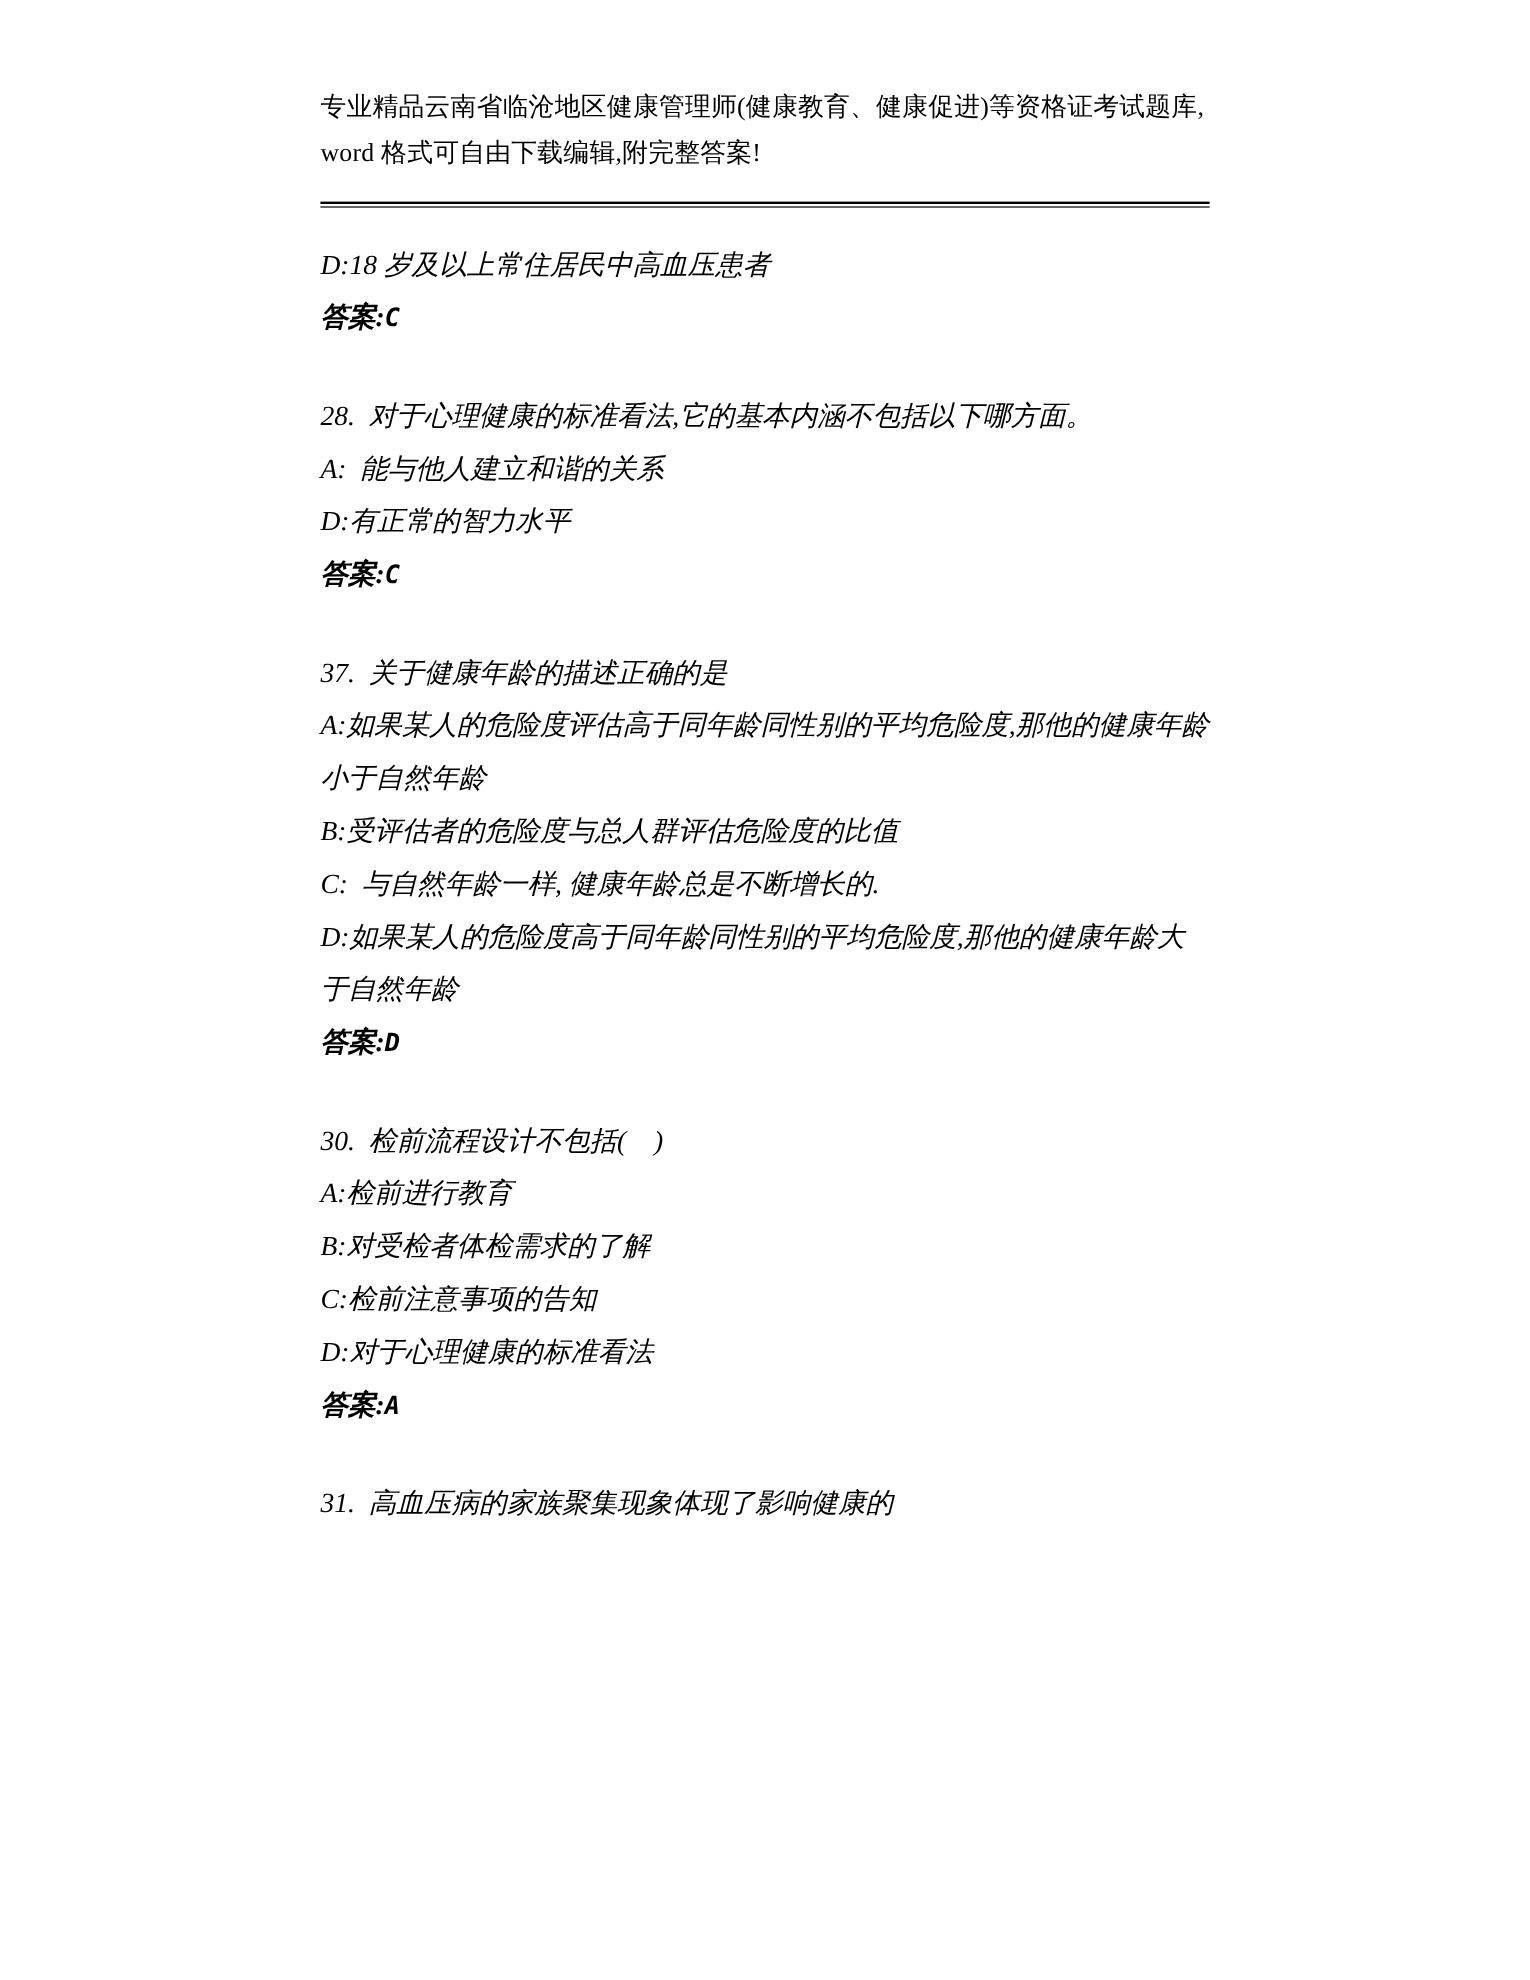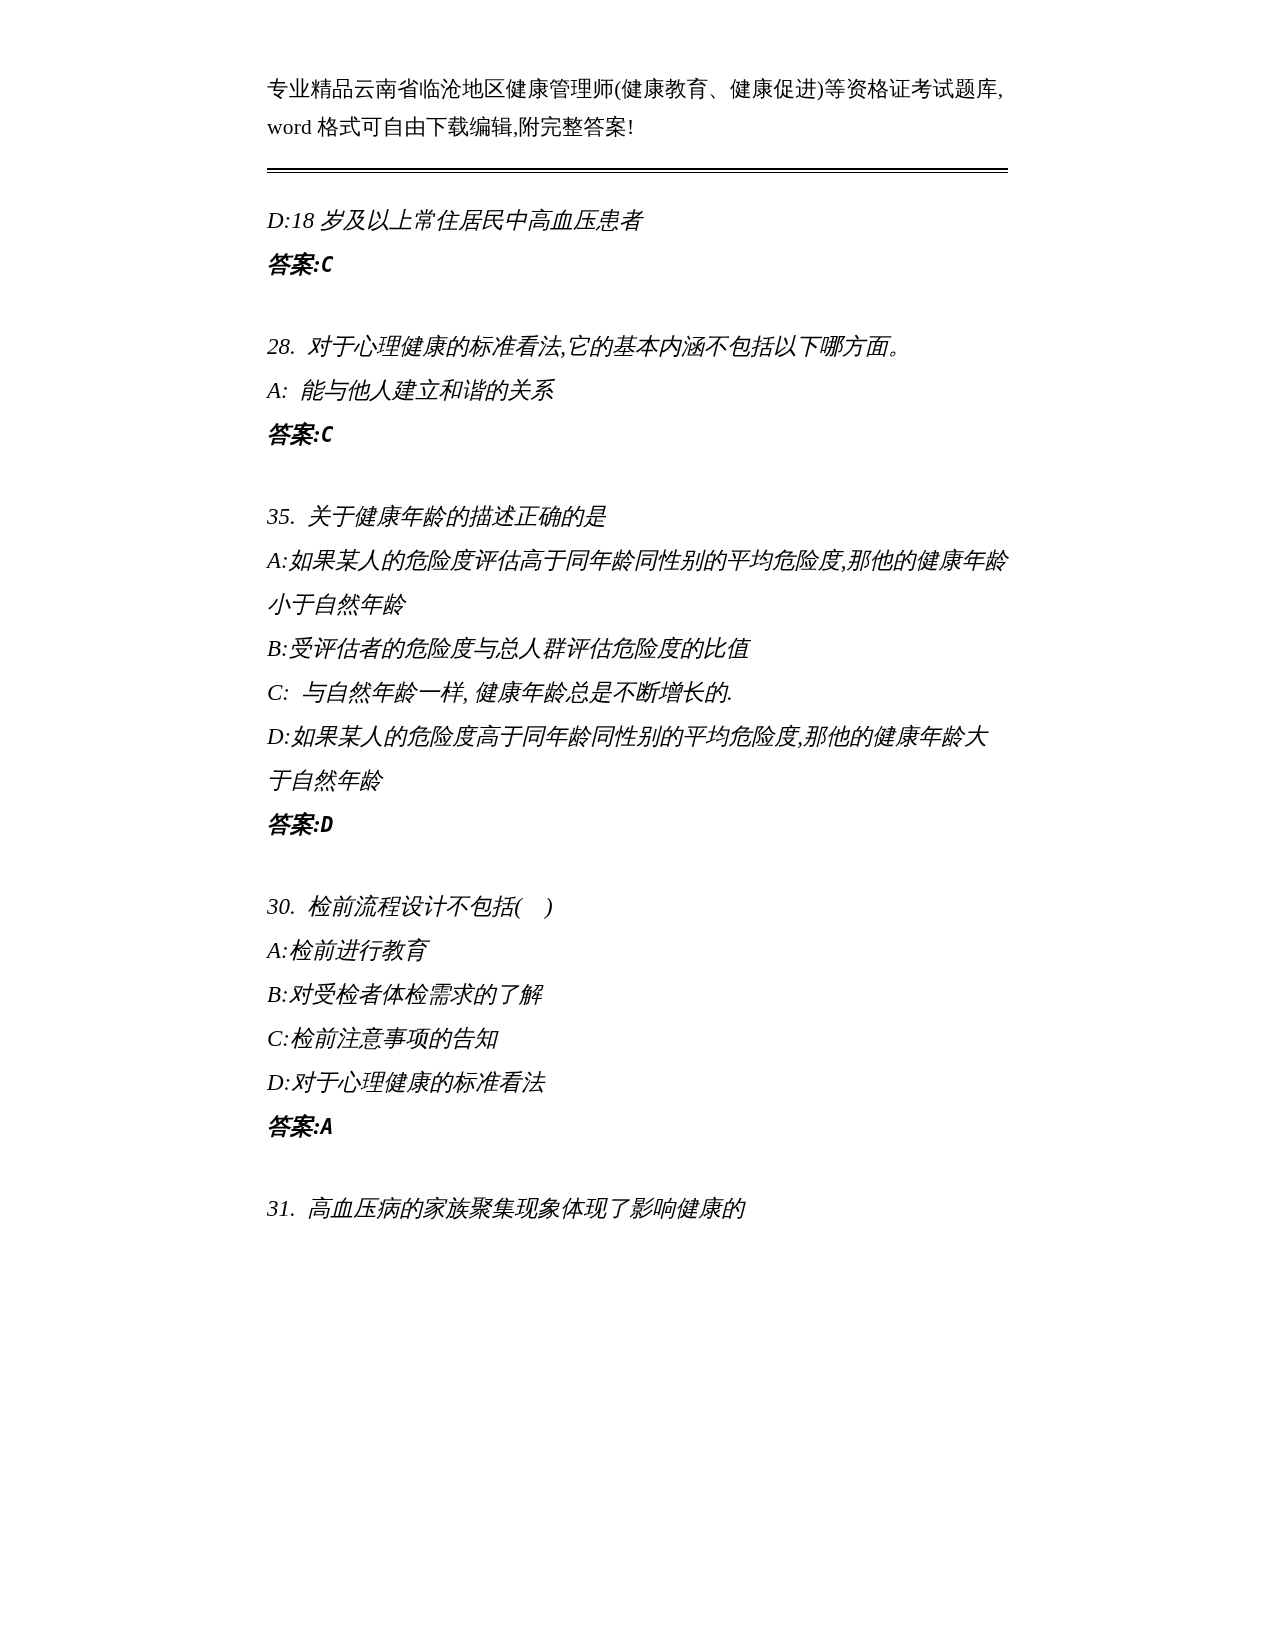--- a/index.html
+++ b/index.html
@@ -77,25 +77,26 @@
   <div class="body-text">
 
     <div class="qblock">
       <div class="line">D:18 岁及以上常住居民中高血压患者</div>
       <div class="line answer"><span>答案:</span><span class="letter">C</span></div>
     </div>
 
     <div class="qblock">
       <div class="line"><span>28.</span>&nbsp; <span>对于心理健康的标准看法,它的基本内涵不包括以下哪方面。</span></div>
       <div class="line">A:  能与他人建立和谐的关系</div>
+      <div class="line">D:有正常的智力水平</div>
       <div class="line answer"><span>答案:</span><span class="letter">C</span></div>
     </div>
 
     <div class="qblock">
-      <div class="line"><span>35.</span>&nbsp; <span>关于健康年龄的描述正确的是</span></div>
+      <div class="line"><span>37.</span>&nbsp; <span>关于健康年龄的描述正确的是</span></div>
       <div class="line">A:如果某人的危险度评估高于同年龄同性别的平均危险度,那他的健康年龄小于自然年龄</div>
       <div class="line">B:受评估者的危险度与总人群评估危险度的比值</div>
       <div class="line">C:  与自然年龄一样, 健康年龄总是不断增长的.</div>
       <div class="line">D:如果某人的危险度高于同年龄同性别的平均危险度,那他的健康年龄大于自然年龄</div>
       <div class="line answer"><span>答案:</span><span class="letter">D</span></div>
     </div>
 
     <div class="qblock">
       <div class="line"><span>30.</span>&nbsp; <span>检前流程设计不包括(    )</span></div>
       <div class="line">A:检前进行教育</div>

